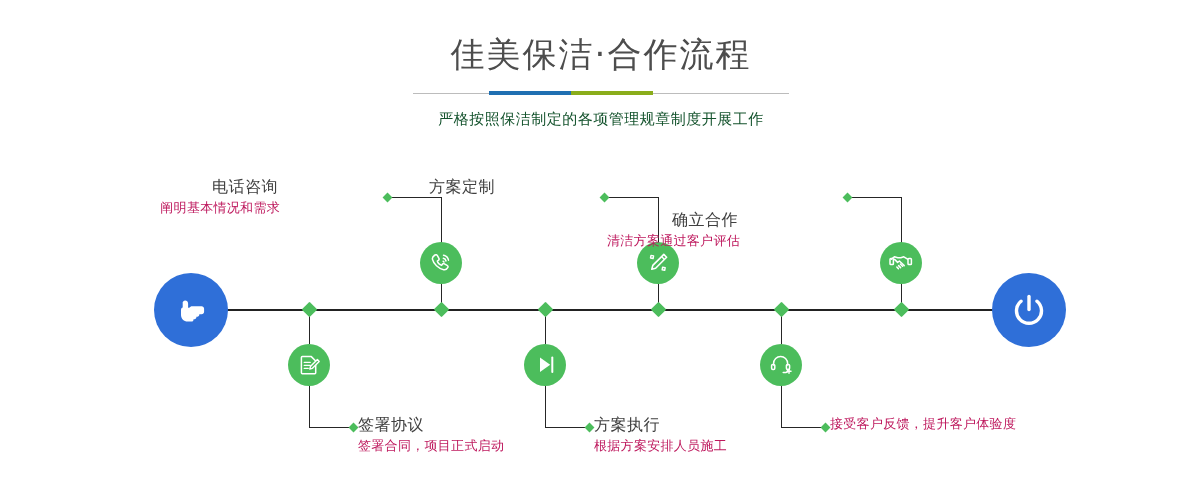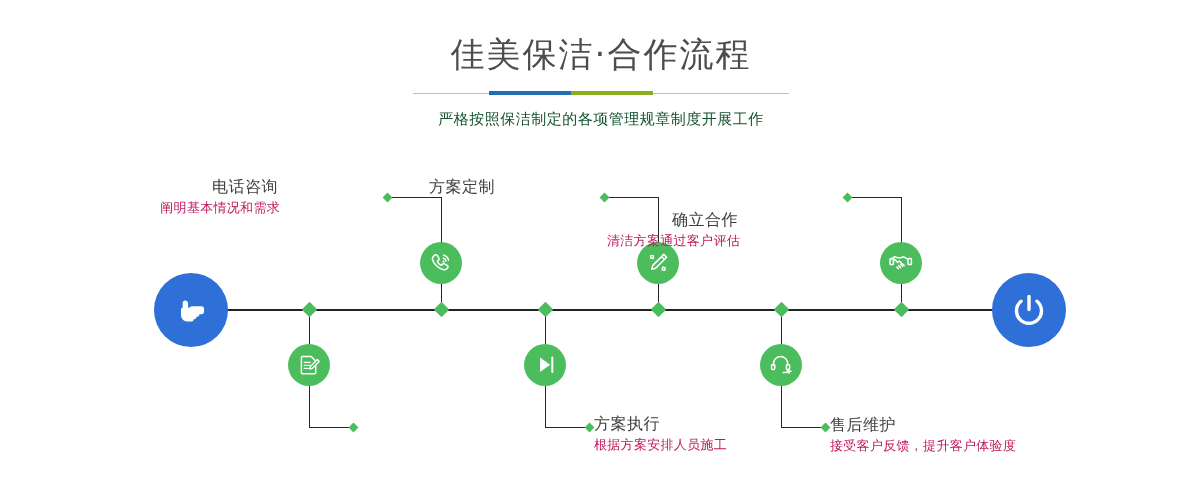--- a/index.html
+++ b/index.html
@@ -246,20 +246,24 @@
           <line x1="8.3" y1="16.4" x2="12.2" y2="16.4" stroke="#ffffff" stroke-width="1.4" stroke-linecap="round"></line>
           <path d="M21.4 7.6l1.8 1.8-7.0 7.0-2.4 0.6 0.6-2.4z" fill="#4cbd5c" stroke="#ffffff" stroke-width="1.4" stroke-linejoin="round"></path>
         </svg>
       </span>
     </div>
     <div class="v-line" style="left:309px; top:162px; height:34px;"></div>
     <div class="v-line" style="left:309px; top:238px; height:42px;"></div>
     <div class="h-line" style="left:309px; top:279px; width:44px;"></div>
     <div class="diamond" style="left:304px; top:156px;"></div>
     <div class="label-dot" style="left:350px; top:276px;"></div>
+    <div class="label below" style="left:358px; top:266px;">
+      <div class="title">签署协议</div>
+      <div class="desc">签署合同，项目正式启动</div>
+    </div>
 
     <div class="step-icon" style="left:637px; top:94px;">
       <span>
         <svg width="26" height="26" viewBox="0 0 26 26">
           <path d="M18.8 4.4l2.8 2.8-11.0 11.0-3.8 1.0 1.0-3.8z" fill="none" stroke="#ffffff" stroke-width="1.6" stroke-linejoin="round"></path>
           <line x1="16.6" y1="6.6" x2="19.4" y2="9.4" stroke="#ffffff" stroke-width="1.4"></line>
           <path d="M6.0 5.4l2.6 0.5-0.5 2.6-2.6-0.5z" fill="none" stroke="#ffffff" stroke-width="1.4" stroke-linejoin="round"></path>
           <path d="M17.6 17.2l2.6 0.5-0.5 2.6-2.6-0.5z" fill="none" stroke="#ffffff" stroke-width="1.4" stroke-linejoin="round"></path>
         </svg>
       </span>
@@ -279,21 +283,21 @@
           <path d="M8.0 5.6L18.2 12.8 8.0 20.0z" fill="#ffffff"></path>
           <line x1="20.3" y1="5.6" x2="20.3" y2="20.0" stroke="#ffffff" stroke-width="2.0" stroke-linecap="round"></line>
         </svg>
       </span>
     </div>
     <div class="v-line" style="left:545px; top:162px; height:34px;"></div>
     <div class="v-line" style="left:545px; top:238px; height:42px;"></div>
     <div class="h-line" style="left:545px; top:279px; width:44px;"></div>
     <div class="diamond" style="left:540px; top:156px;"></div>
     <div class="label-dot" style="left:586px; top:276px;"></div>
-    <div class="label below" style="left:594px; top:266px;font-family:Liberation Mono, monospace;">
+    <div class="label below" style="left:594px; top:266px;">
       <div class="title">方案执行</div>
       <div class="desc">根据方案安排人员施工</div>
     </div>
 
     <div class="step-icon" style="left:880px; top:94px;">
       <span>
         <svg width="26" height="26" viewBox="0 0 26 26">
           <path d="M3.4 9.2l3.0-2.4 3.4 1.0 3.0 0.0 3.0-1.0 3.8 2.4" fill="none" stroke="#ffffff" stroke-width="1.5" stroke-linejoin="round" stroke-linecap="round"></path>
           <path d="M6.6 9.4l3.0 3.0 1.8-1.4 3.2 3.0 1.6 1.6" fill="none" stroke="#ffffff" stroke-width="1.5" stroke-linejoin="round" stroke-linecap="round"></path>
           <path d="M12.4 14.0l2.2 2.2M10.6 15.6l2.0 2.0M8.8 17.0l1.6 1.6" fill="none" stroke="#ffffff" stroke-width="1.5" stroke-linecap="round"></path>
@@ -323,18 +327,17 @@
           <line x1="21.0" y1="17.2" x2="21.0" y2="21.2" stroke="#ffffff" stroke-width="1.5" stroke-linecap="round"></line>
         </svg>
       </span>
     </div>
     <div class="v-line" style="left:781px; top:162px; height:34px;"></div>
     <div class="v-line" style="left:781px; top:238px; height:42px;"></div>
     <div class="h-line" style="left:781px; top:279px; width:44px;"></div>
     <div class="diamond" style="left:776px; top:156px;"></div>
     <div class="label-dot" style="left:822px; top:276px;"></div>
     <div class="label below" style="left:830px; top:266px;">
-      <div class="title">售后维护</div>
       <div class="desc">接受客户反馈，提升客户体验度</div>
     </div>
 
   </div>
 </div>
 
 </body></html>

